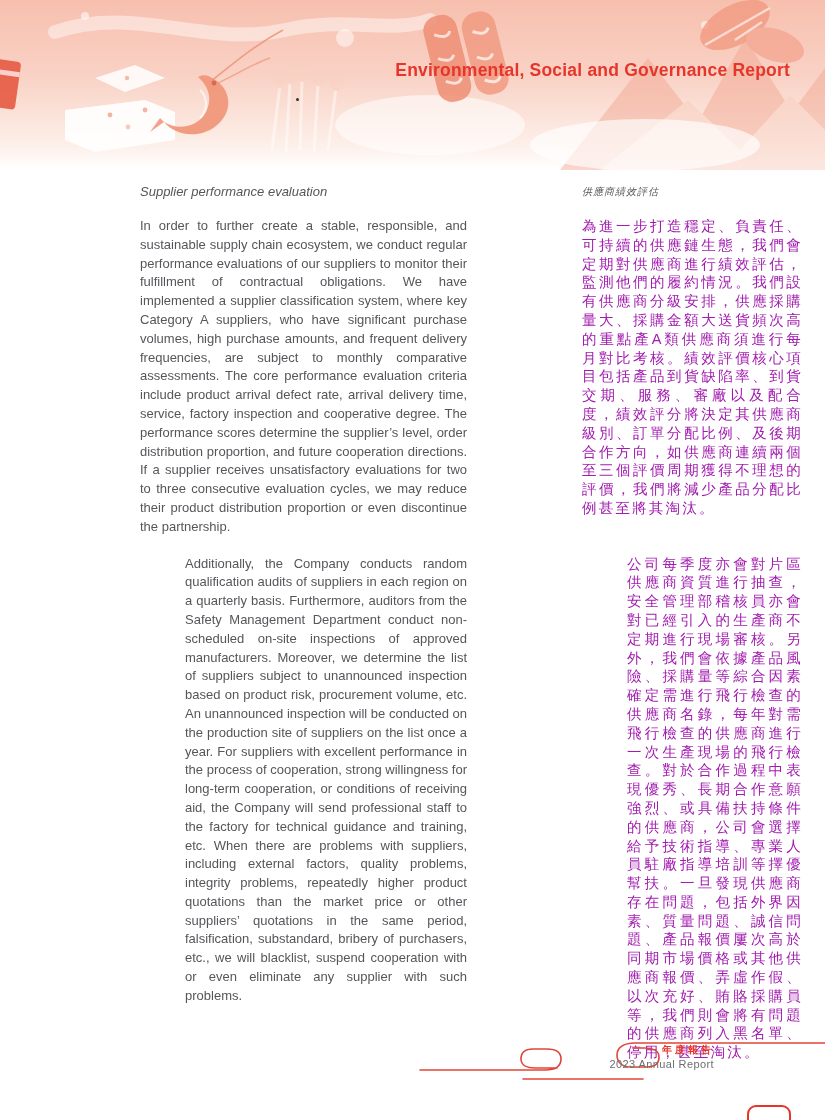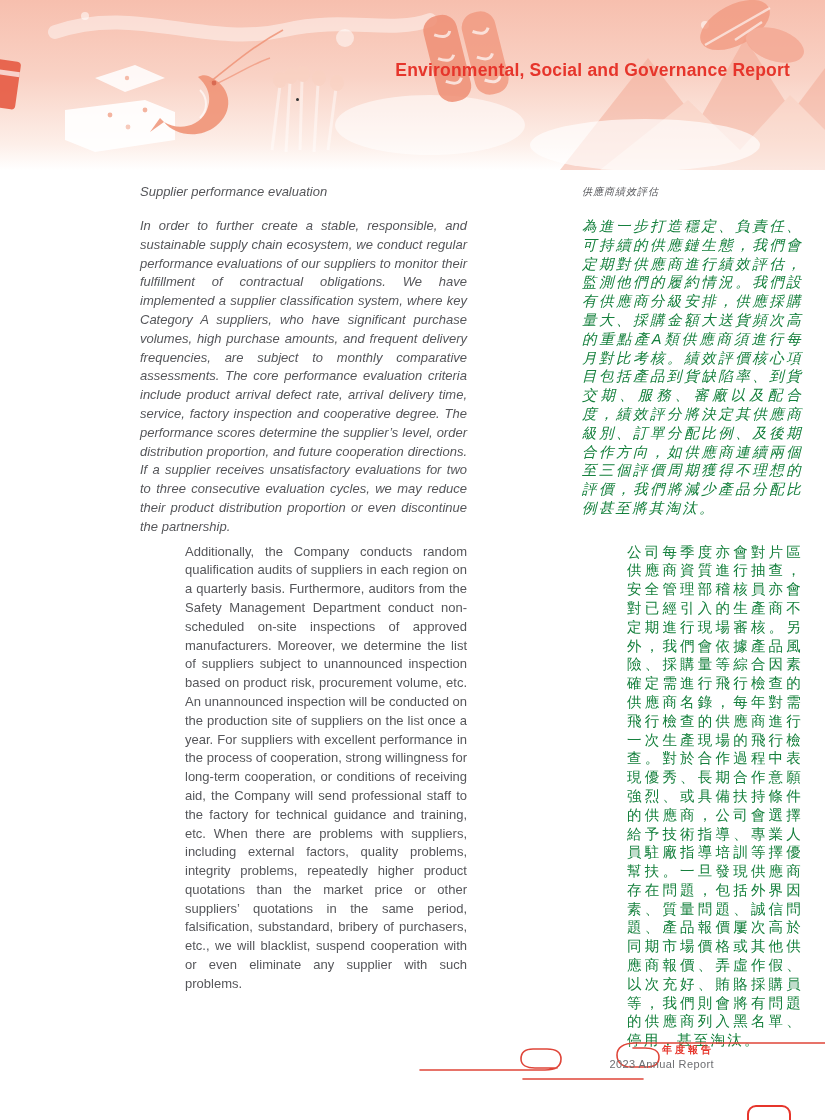--- a/index.html
+++ b/index.html
@@ -37,26 +37,26 @@
     position:absolute;left:140px;top:184px;
     display:grid;grid-template-columns:327px 221px;column-gap:115px;
   }
   .col-heading{
     grid-row:1;margin:0 0 17px;font-style:italic;font-weight:normal;
     color:var(--body-text);
   }
   .col-heading.en{grid-column:1;font-size:13px;line-height:16px;}
   .col-heading.zh{grid-column:2;font-size:10px;line-height:16px;letter-spacing:1px;}
   .para{margin:0;text-align:justify;}
-  .para.r2{grid-row:2;margin-bottom:6px;font-style:italic;}
+  .para.r2{grid-row:2;margin-bottom:18px;}
   .para.r3{grid-row:3;margin-left:45px;}
   .para.en{grid-column:1;font-size:13px;line-height:18.8px;color:var(--body-text);}
   .para.zh{
     grid-column:2;font-size:14.5px;line-height:18.8px;letter-spacing:2.2px;
-    color:#15803d;text-align:justify;text-justify:inter-ideograph;
+    color:#a21caf;text-align:justify;text-justify:inter-ideograph;
   }
   
   .footer-scroll{position:absolute;left:395px;top:1035px;width:430px;height:52px;}
   .footer-text{
     position:absolute;right:111px;top:1045px;text-align:right;line-height:1;
   }
   .footer-zh{
     margin:0;font-size:10px;font-weight:bold;letter-spacing:3px;
     color:var(--accent-red);
   }

